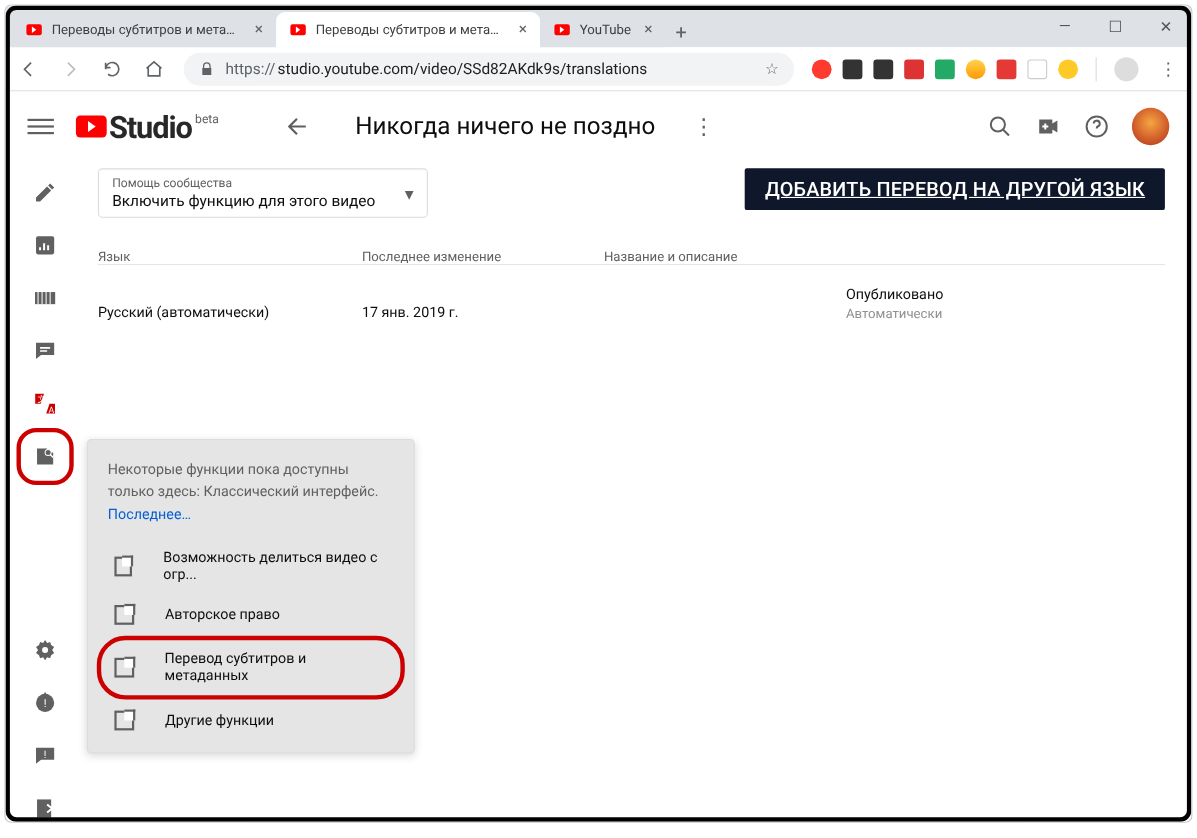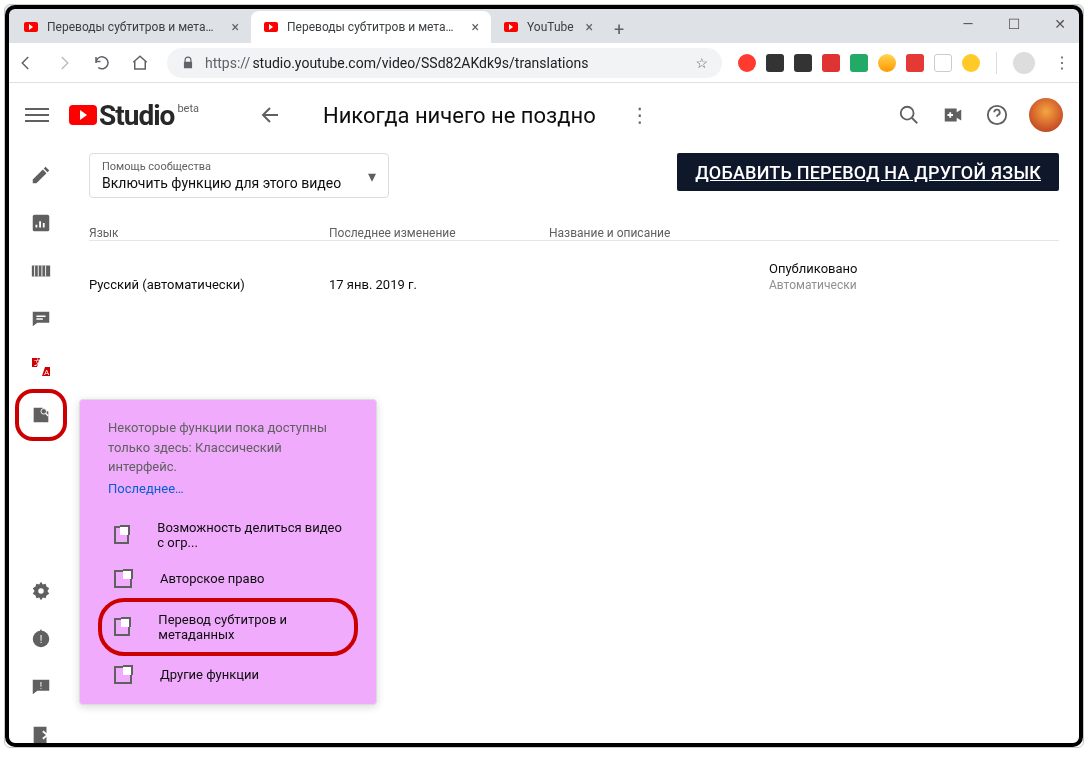--- a/index.html
+++ b/index.html
@@ -69,21 +69,21 @@
 
   .table-head { display:flex; margin-top:28px; font-size:12px; color:#606060; }
   .col-lang { width:240px; }
   .col-mod { width:220px; }
   .col-name { width:220px; }
   .col-sub { flex:1; }
   .table-row { display:flex; align-items:flex-end; padding:20px 0; border-top:1px solid #e5e5e5; font-size:13px; color:#0d0d0d; }
   .sub-secondary { font-size:12px; color:#909090; margin-top:2px; }
 
   
-  .classic-menu { position:absolute; left:2px; top:252px; width:298px; background:#f0abfc; border:1px solid #dadce0; border-radius:4px; box-shadow:0 2px 8px rgba(0,0,0,.15); padding:18px 28px 10px; font-size:13px; }
+  .classic-menu { position:absolute; left:2px; top:252px; width:298px; background:#e5e5e5; border:1px solid #dadce0; border-radius:4px; box-shadow:0 2px 8px rgba(0,0,0,.15); padding:18px 18px 10px; font-size:13px; }
   .classic-desc { color:#606060; line-height:1.5; }
   .classic-more { color:#065fd4; margin-top:4px; display:inline-block; }
   .classic-items { margin-top:14px; display:flex; flex-direction:column; }
   .classic-item { display:flex; align-items:center; gap:28px; padding:10px 6px; color:#0d0d0d; border-radius:6px; }
   .classic-item .ext-link { width:18px; height:18px; border:2px solid #606060; position:relative; }
   .classic-item .ext-link::after { content:""; position:absolute; right:-3px; top:-3px; width:8px; height:8px; border-top:2px solid #606060; border-right:2px solid #606060; background:#fff; }
   .classic-item.highlighted { outline:4px solid #cc0000; border-radius:22px; padding:10px 12px; margin:4px -6px; }
 
   svg { display:block; }
 </style>

